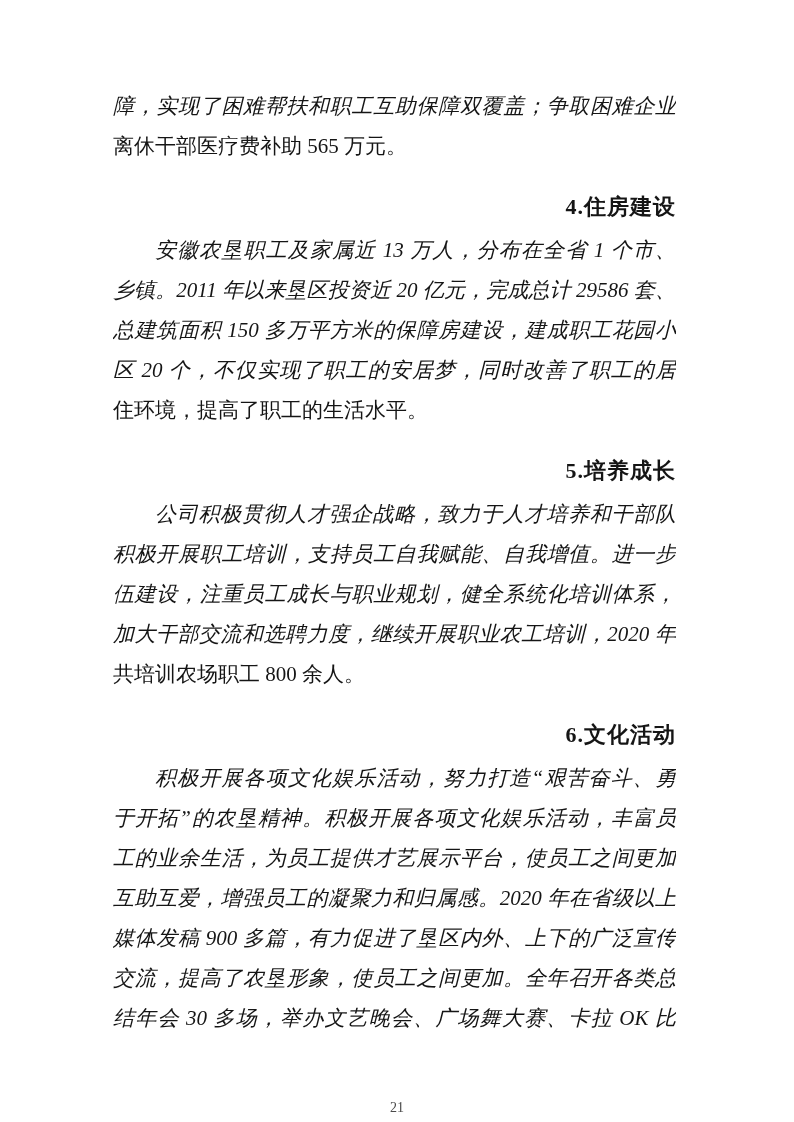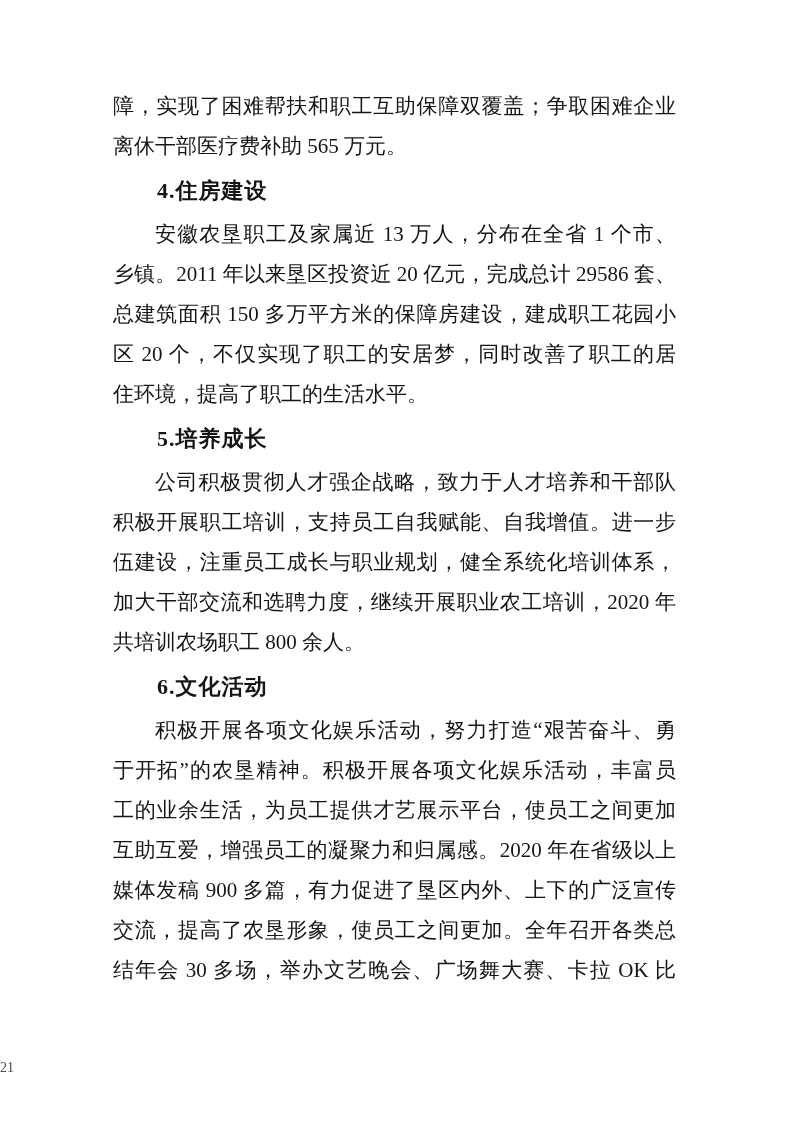--- a/index.html
+++ b/index.html
@@ -26,40 +26,42 @@
     font-size: 21px;
     line-height: 40px;
     height: 40px;
     text-align: justify;
     white-space: normal;
     overflow: hidden;
   }
   .line.fill {
     text-align: justify;
     text-align-last: justify;
+    font-style: italic;
   }
   .line.indent {
     text-indent: 2em;
   }
   .heading {
     font-size: 22px;
     line-height: 40px;
     height: 40px;
     font-weight: bold;
     padding-left: 2em;
-    margin-top: 5px;
+    margin-top: 21px;
     margin-bottom: 3px;
     letter-spacing: 1px;
+    text-align: right;
   }
   .footer {
     position: absolute;
     left: 0;
     right: 0;
-    top: 1058px;
-    text-align: left;
+    top: 1098px;
+    text-align: center;
   }
   .page-number {
     font-size: 14px;
     color: #4a4a4a;
     font-family: "Liberation Serif", "DejaVu Serif", serif;
   }
 </style>
 </head>
 <body>
 

